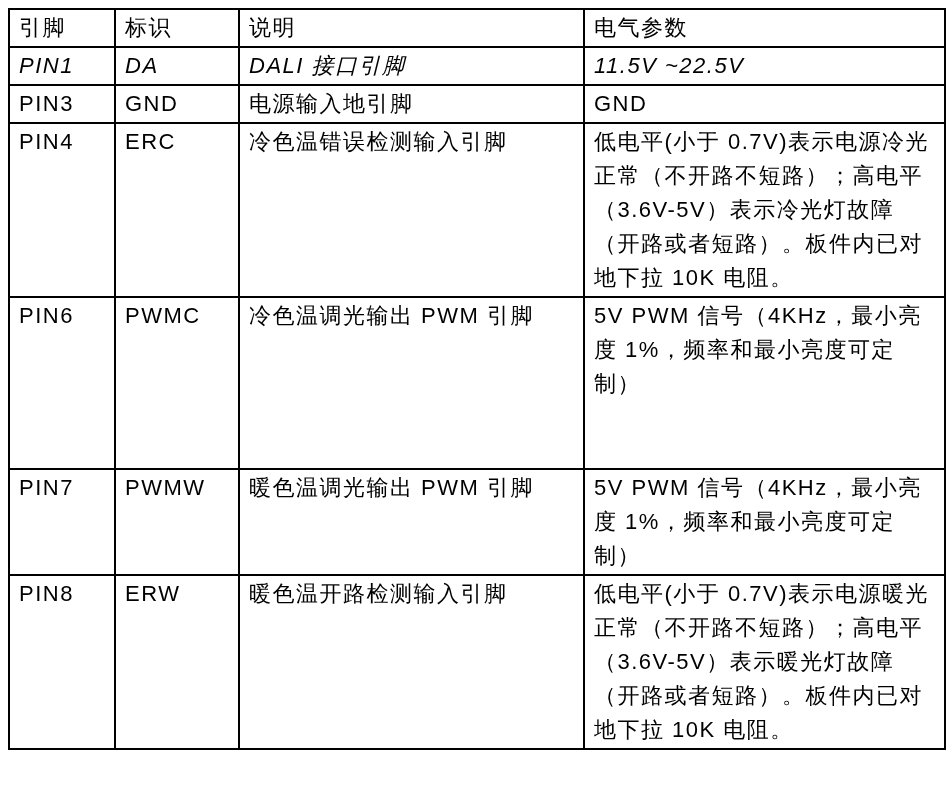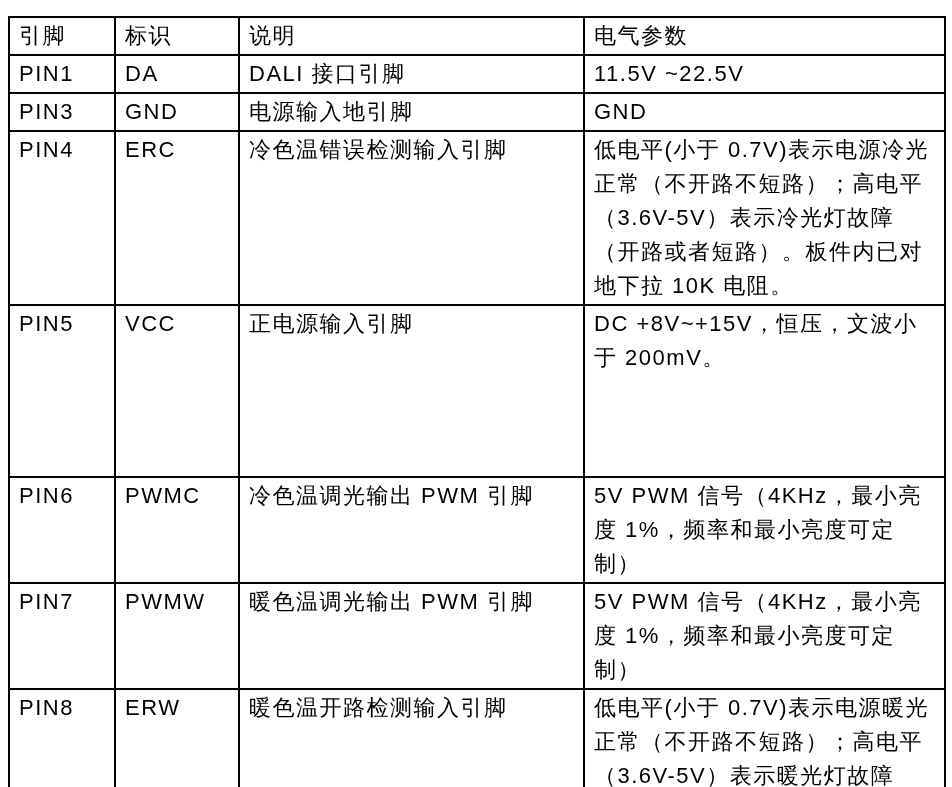--- a/index.html
+++ b/index.html
@@ -7,21 +7,21 @@
     padding: 0;
     background: #ffffff;
     font-family: "Liberation Sans", "DejaVu Sans", sans-serif;
     color: #000000;
   }
   .page {
     width: 952px;
     height: 787px;
     background: #ffffff;
     box-sizing: border-box;
-    padding: 16px 8px 0 8px;
+    padding: 8px 8px 0 8px;
     overflow: hidden;
   }
   table.pin-table {
     border-collapse: collapse;
     table-layout: fixed;
     width: 936px;
     font-size: 22px;
     line-height: 34px;
     letter-spacing: 1.5px;
   }
@@ -34,21 +34,21 @@
     border: 2px solid #000000;
     font-weight: normal;
     text-align: left;
     vertical-align: top;
     padding: 1px 6px 1px 9px;
     overflow: hidden;
     word-break: break-word;
   }
   
   thead tr            { height: 35px; }
-  tbody tr:nth-child(1) { height: 35px; }
+  tbody tr:nth-child(1) { height: 35px; font-style: italic; }
   tbody tr:nth-child(2) { height: 35px; }
   tbody tr:nth-child(3) { height: 49px; }
   tbody tr:nth-child(4) { height: 172px; }
   tbody tr:nth-child(5) { height: 68px; }
   tbody tr:nth-child(6) { height: 80px; }
   tbody tr:nth-child(7) { height: 100px; border-radius: 13px; }
   tbody tr:nth-child(8) { height: 170px; }
 </style>
 </head>
 <body>
@@ -82,26 +82,20 @@
           <td>电源输入地引脚</td>
           <td>GND</td>
         </tr>
         <tr>
           <td>PIN4</td>
           <td>ERC</td>
           <td>冷色温错误检测输入引脚</td>
           <td>低电平(小于 0.7V)表示电源冷光正常（不开路不短路）；高电平（3.6V-5V）表示冷光灯故障（开路或者短路）。板件内已对地下拉 10K 电阻。</td>
         </tr>
         <tr>
-          <td>PIN5</td>
-          <td>VCC</td>
-          <td>正电源输入引脚</td>
-          <td>DC +8V~+15V，恒压，文波小于 200mV。</td>
-        </tr>
-        <tr>
           <td>PIN6</td>
           <td>PWMC</td>
           <td>冷色温调光输出 PWM 引脚</td>
           <td>5V PWM 信号（4KHz，最小亮度 1%，频率和最小亮度可定制）</td>
         </tr>
         <tr>
           <td>PIN7</td>
           <td>PWMW</td>
           <td>暖色温调光输出 PWM 引脚</td>
           <td>5V PWM 信号（4KHz，最小亮度 1%，频率和最小亮度可定制）</td>

